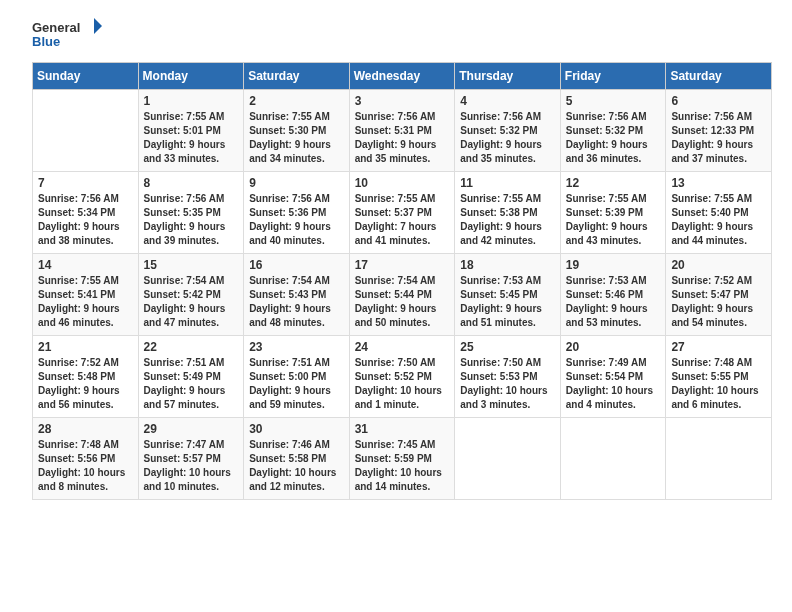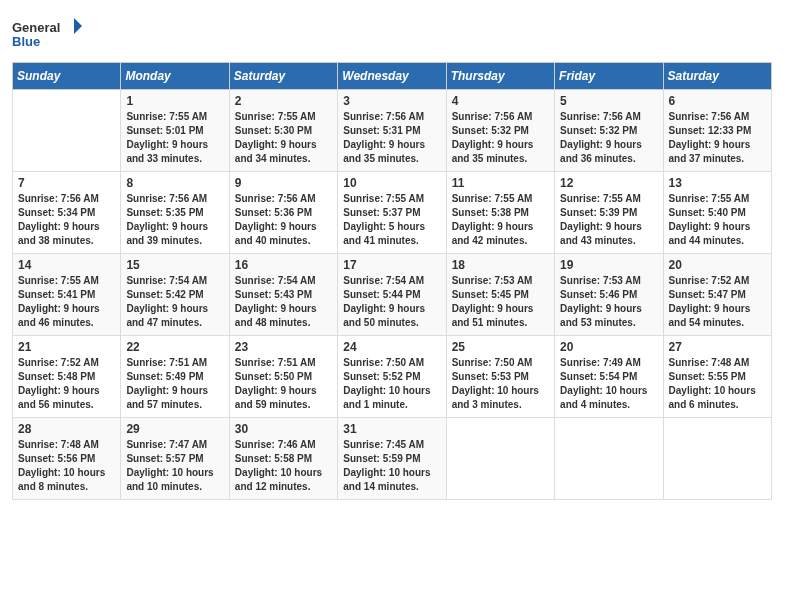--- a/index.html
+++ b/index.html
@@ -7,21 +7,21 @@
       font-family: Arial, sans-serif;
       background: #fff;
       width: 792px;
       height: 612px;
       overflow: hidden;
     }
     .page {
       width: 792px;
       min-height: 612px;
       background: #fff;
-      padding: 16px 20px 10px 12px;
+      padding: 16px 20px 10px 32px;
     }
     .header {
       display: flex;
       justify-content: space-between;
       align-items: flex-start;
       margin-bottom: 10px;
     }
     .logo {
       display: flex;
       align-items: center;
@@ -45,21 +45,20 @@
       font-size: 11px;
     }
     .calendar thead tr th {
       background-color: #2b6cb0;
       color: #fff;
       padding: 6px 4px;
       text-align: left;
       font-size: 12px;
       font-weight: bold;
       border: 1px solid #ccc;
-      font-style: italic;
     }
     .calendar tbody tr td {
       vertical-align: top;
       padding: 4px 5px;
       border: 1px solid #ddd;
       width: calc(100% / 7);
       height: 82px;
       background: #fff;
     }
     .calendar tbody tr:nth-child(odd) td {
@@ -185,21 +184,21 @@
             <div>Sunrise: 7:56 AM</div>
             <div>Sunset: 5:36 PM</div>
             <div>Daylight: 9 hours and 40 minutes.</div>
           </div>
         </td>
           <td>
           <span class="day-num">10</span>
           <div class="day-info">
             <div>Sunrise: 7:55 AM</div>
             <div>Sunset: 5:37 PM</div>
-            <div>Daylight: 5 hours and 41 minutes.</div>
+            <div>Daylight: 7 hours and 41 minutes.</div>
           </div>
         </td>
           <td>
           <span class="day-num">11</span>
           <div class="day-info">
             <div>Sunrise: 7:55 AM</div>
             <div>Sunset: 5:38 PM</div>
             <div>Daylight: 9 hours and 42 minutes.</div>
           </div>
         </td>
@@ -292,21 +291,21 @@
           <div class="day-info">
             <div>Sunrise: 7:51 AM</div>
             <div>Sunset: 5:49 PM</div>
             <div>Daylight: 9 hours and 57 minutes.</div>
           </div>
         </td>
           <td>
           <span class="day-num">23</span>
           <div class="day-info">
             <div>Sunrise: 7:51 AM</div>
-            <div>Sunset: 5:50 PM</div>
+            <div>Sunset: 5:00 PM</div>
             <div>Daylight: 9 hours and 59 minutes.</div>
           </div>
         </td>
           <td>
           <span class="day-num">24</span>
           <div class="day-info">
             <div>Sunrise: 7:50 AM</div>
             <div>Sunset: 5:52 PM</div>
             <div>Daylight: 10 hours and 1 minute.</div>
           </div>

